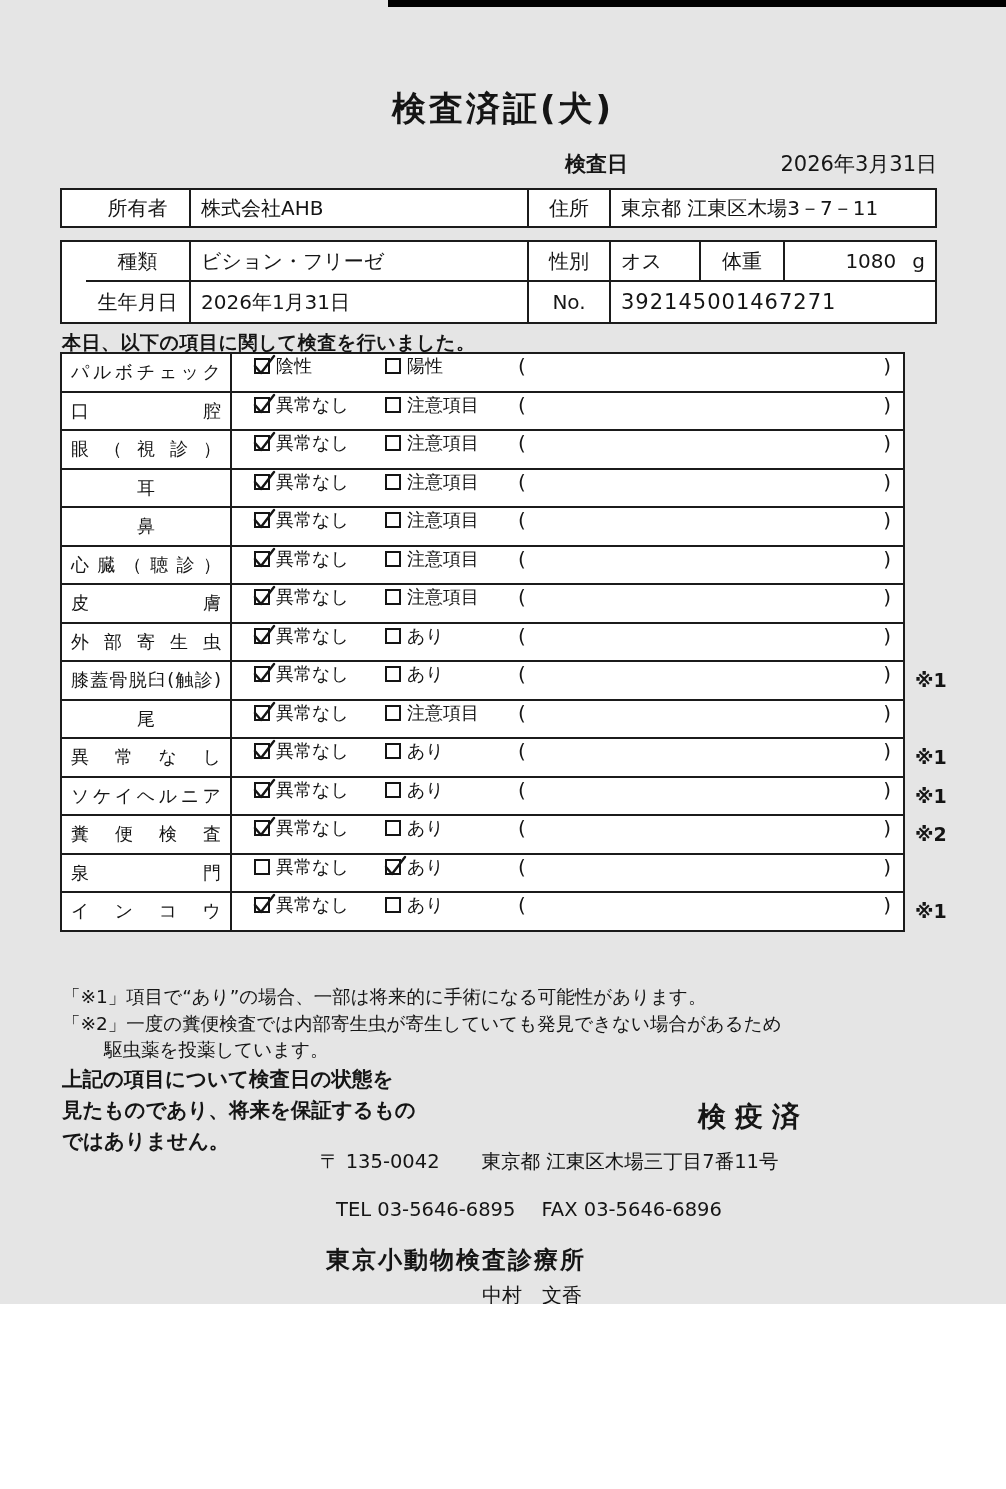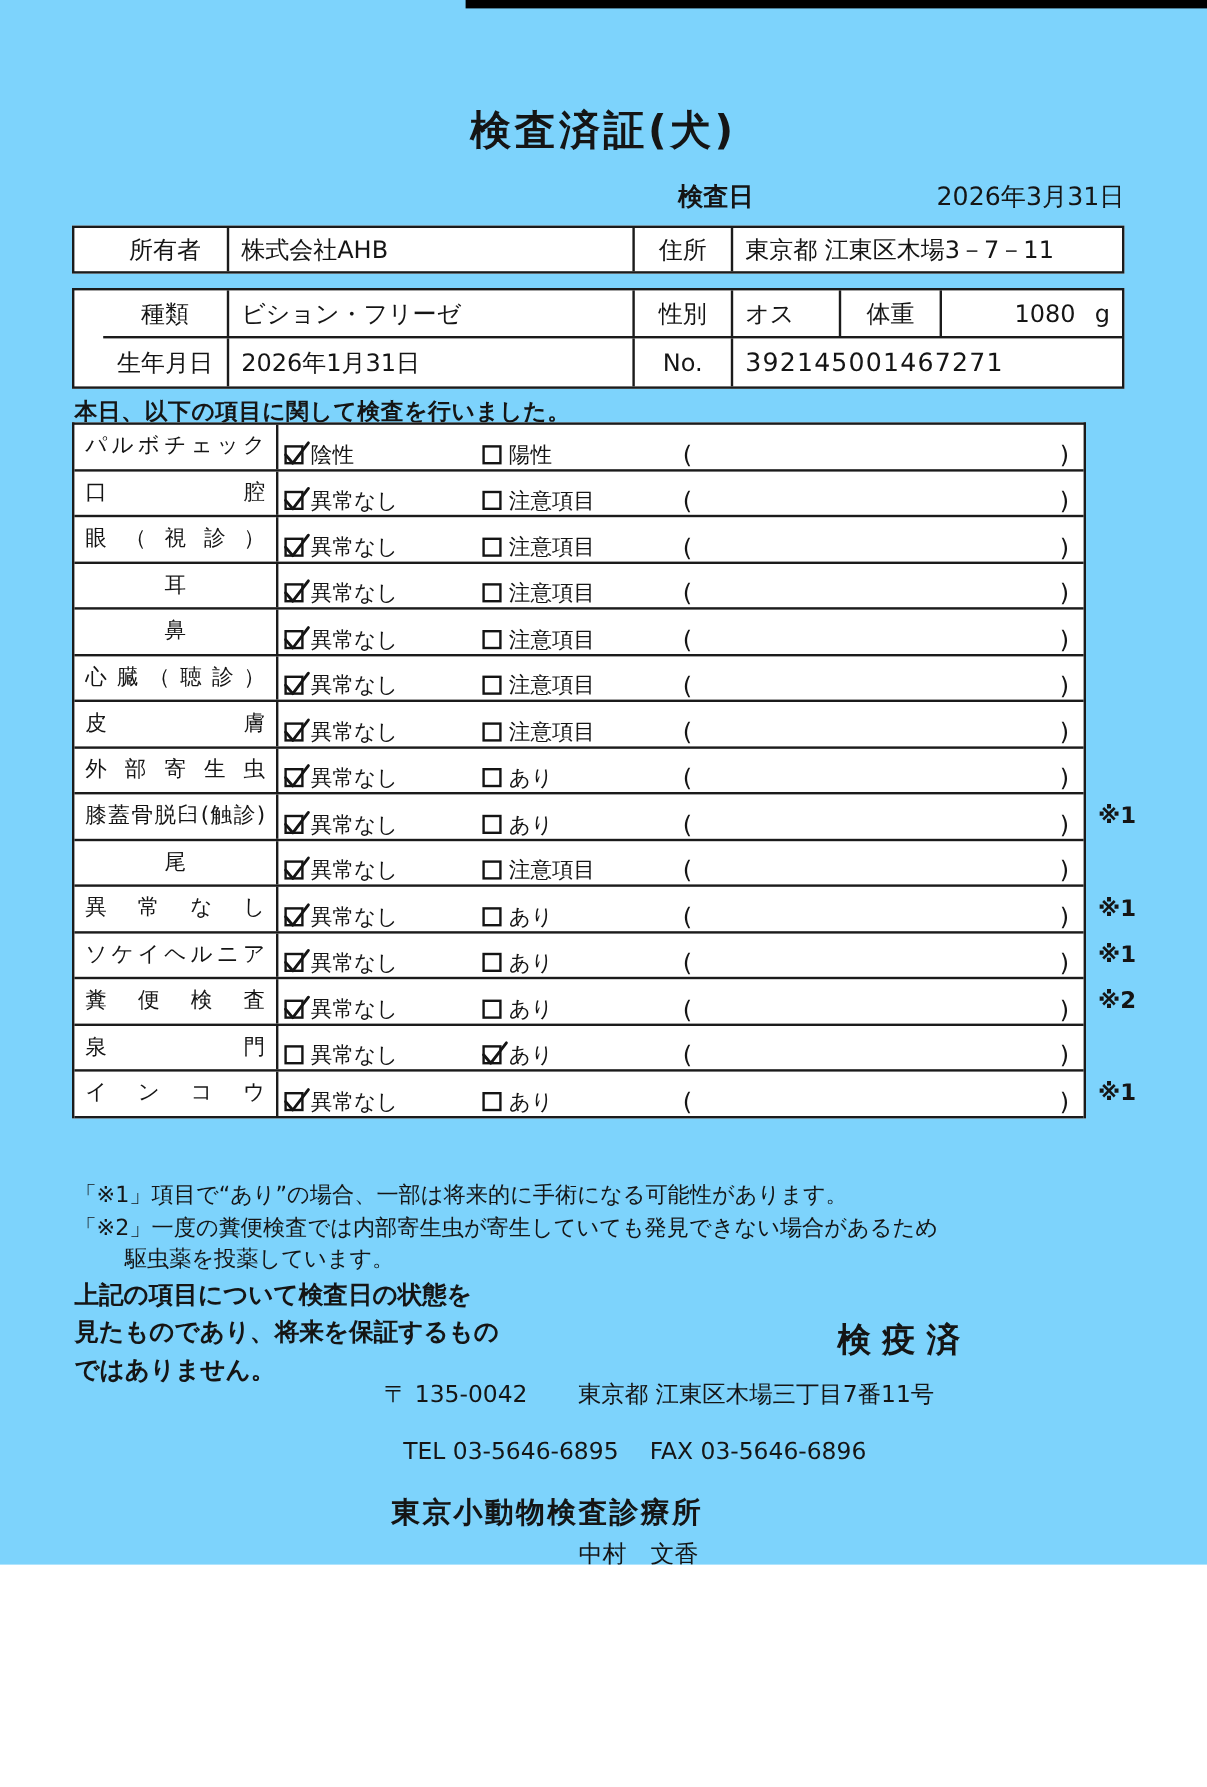--- a/index.html
+++ b/index.html
@@ -1,18 +1,18 @@
 <!DOCTYPE html>
 <html><head>
 <meta charset="utf-8">
 <style>
   * { box-sizing: border-box; margin: 0; padding: 0; }
   html,body { background:#ffffff; }
   body { font-family: "DejaVu Sans", "Liberation Sans", sans-serif; color:#151515; }
-  .page { position:relative; width:1006px; height:1304px; background:#7dd3fc; overflow:hidden; }
+  .page { position:relative; width:1006px; height:1304px; background:#e5e5e5; overflow:hidden; }
 
   .scan-bar-top { position:absolute; top:0; left:388px; right:0; height:7px; background:#000; }
 
   .doc-title { position:absolute; top:86px; left:0; width:100%; text-align:center;
                font-size:34px; font-weight:bold; letter-spacing:3px; }
 
   .date-row { position:absolute; top:150px; left:60px; width:877px; display:flex; font-size:21px; }
   .date-label { margin-left:505px; font-weight:600; }
   .date-value { margin-left:auto; }
 
@@ -32,21 +32,21 @@
   .intro { position:absolute; top:330px; left:62px; font-size:19px; font-weight:600; letter-spacing:0.5px; }
 
   
   .checklist { position:absolute; top:352px; left:60px; width:845px;
                border:2px solid #1b1b1b; border-bottom:none; background:#fff; }
   .chk-row { position:relative; display:flex; height:38.5px; border-bottom:2px solid #1b1b1b; }
   .chk-label { width:170px; flex:none; border-right:2px solid #1b1b1b; padding:0 9px;
                font-size:18px; line-height:35px; white-space:nowrap; overflow:hidden;
                text-align:justify; text-align-last:justify; }
   .chk-label[data-align="center"] { text-align:center; text-align-last:center; }
-  .chk-body { flex:1; display:flex; align-items:flex-end; padding-left:5px; min-width:0;gap:34px; }
+  .chk-body { flex:1; display:flex; align-items:flex-start; padding-left:22px; min-width:0; }
   .chk-body[data-has="false"] { visibility:hidden; }
   .cb-group { display:flex; align-items:center; width:131px; flex:none; }
   .cb { position:relative; width:16px; height:16px; border:2px solid #141414; margin-right:6px; flex:none; background:#fff; }
   .cb .mark { display:none; position:absolute; left:-4px; top:-8px; }
   .cb[data-checked="true"] .mark { display:block; }
   .cb-label { font-size:18px; white-space:nowrap; }
   .paren { flex:1; display:flex; justify-content:space-between; font-size:20px; padding:0 12px 0 2px; }
   .chk-note { position:absolute; left:100%; top:0; padding-left:12px; line-height:36px;
               font-size:19px; font-weight:600; white-space:nowrap; }
 

